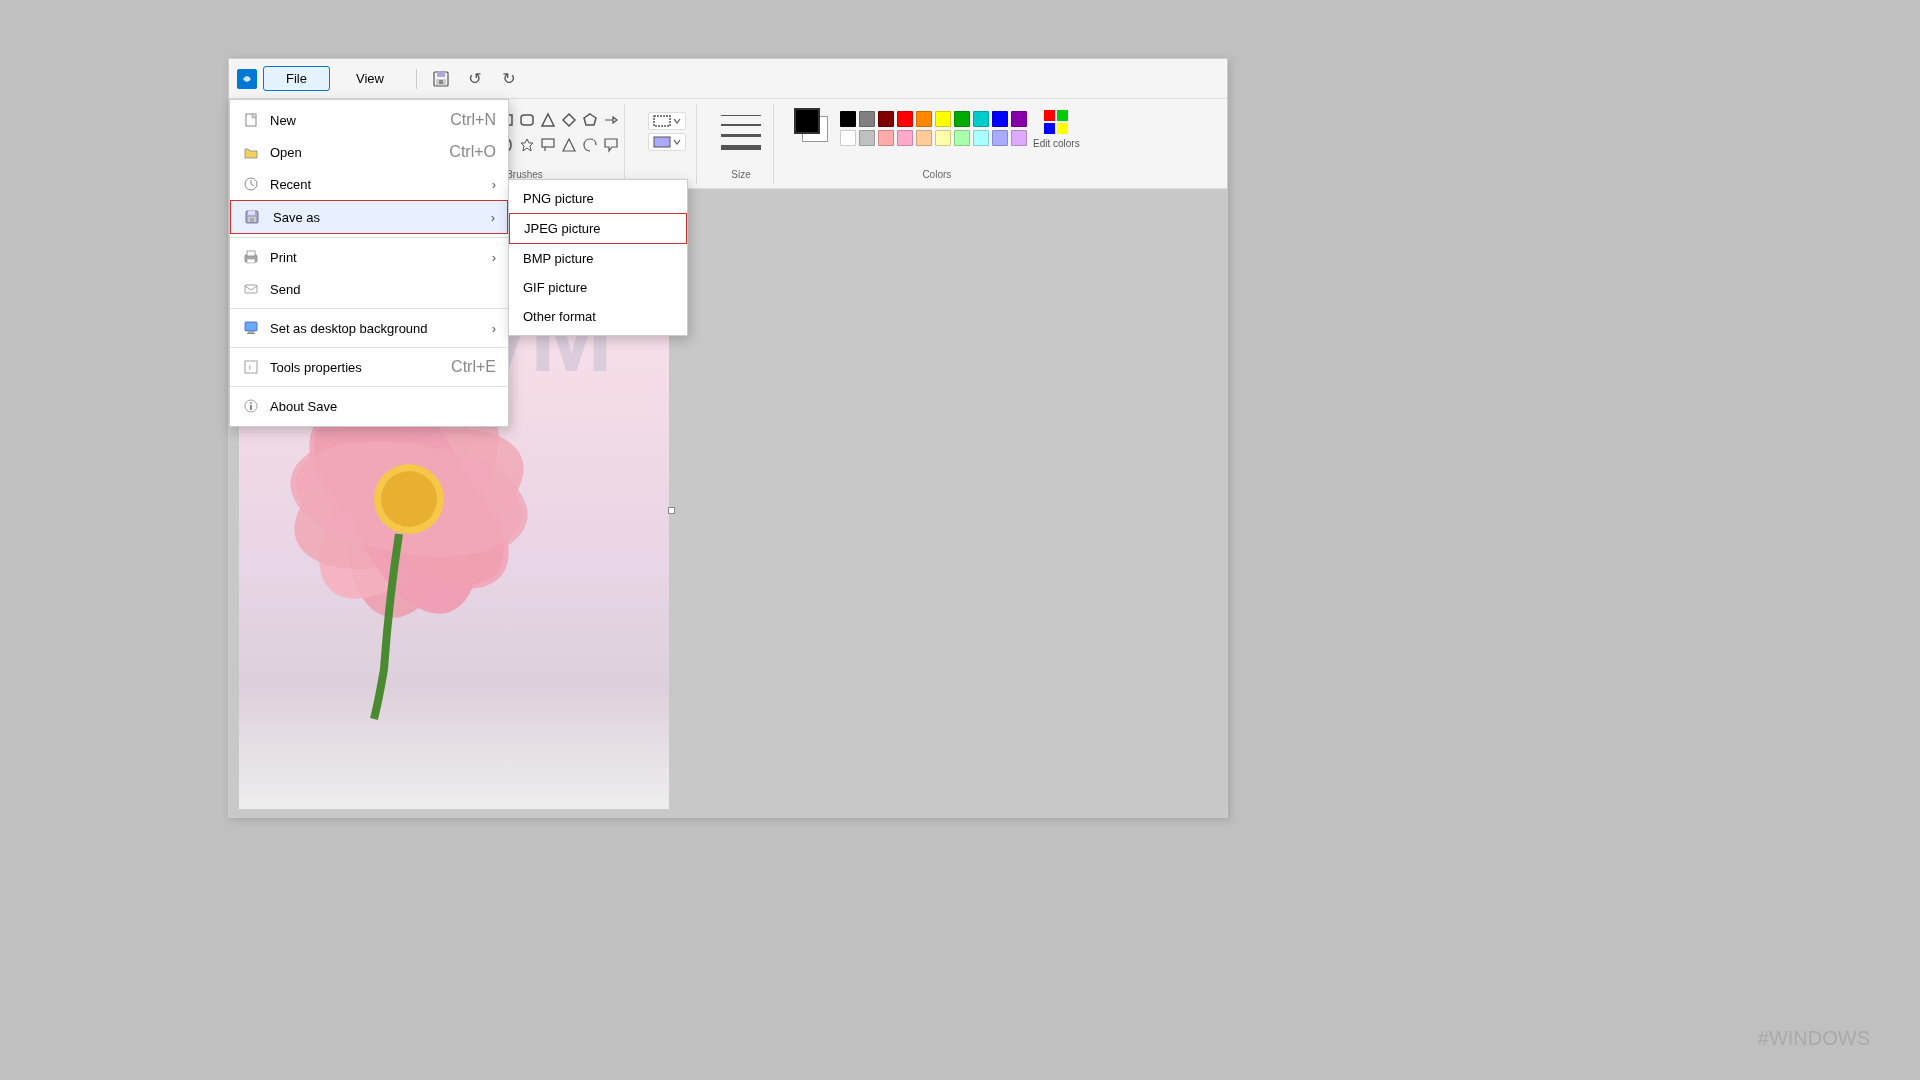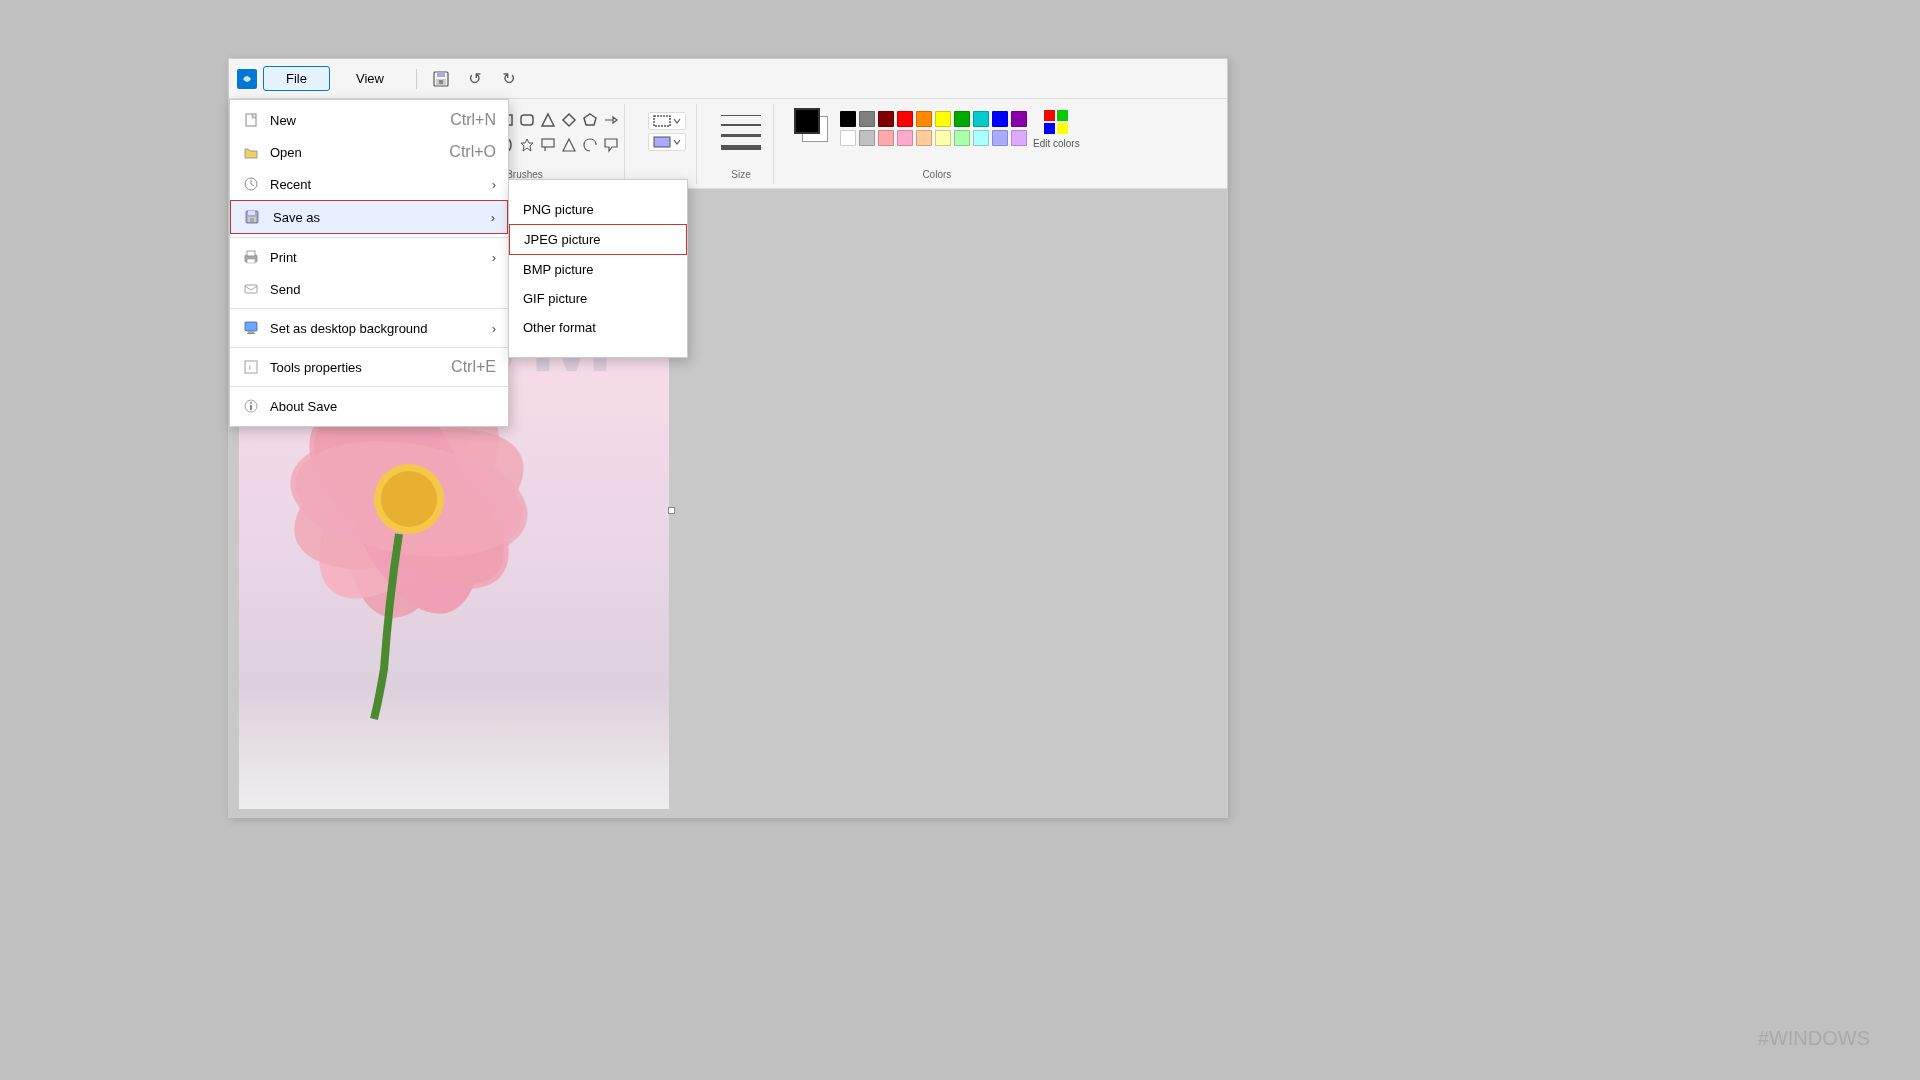--- a/index.html
+++ b/index.html
@@ -238,21 +238,21 @@
     
     .saveas-submenu {
       position: absolute;
       left: 279px;
       top: 120px;
       width: 180px;
       background: #fff;
       border: 1px solid #ccc;
       box-shadow: 2px 4px 12px rgba(0,0,0,0.2);
       z-index: 101;
-      padding: 15px 0;
+      padding: 4px 0;
     }
 
     .submenu-item {
       display: flex;
       align-items: center;
       padding: 7px 14px;
       cursor: pointer;
       font-size: 13px;
     }
     .submenu-item.jpeg-highlighted {

